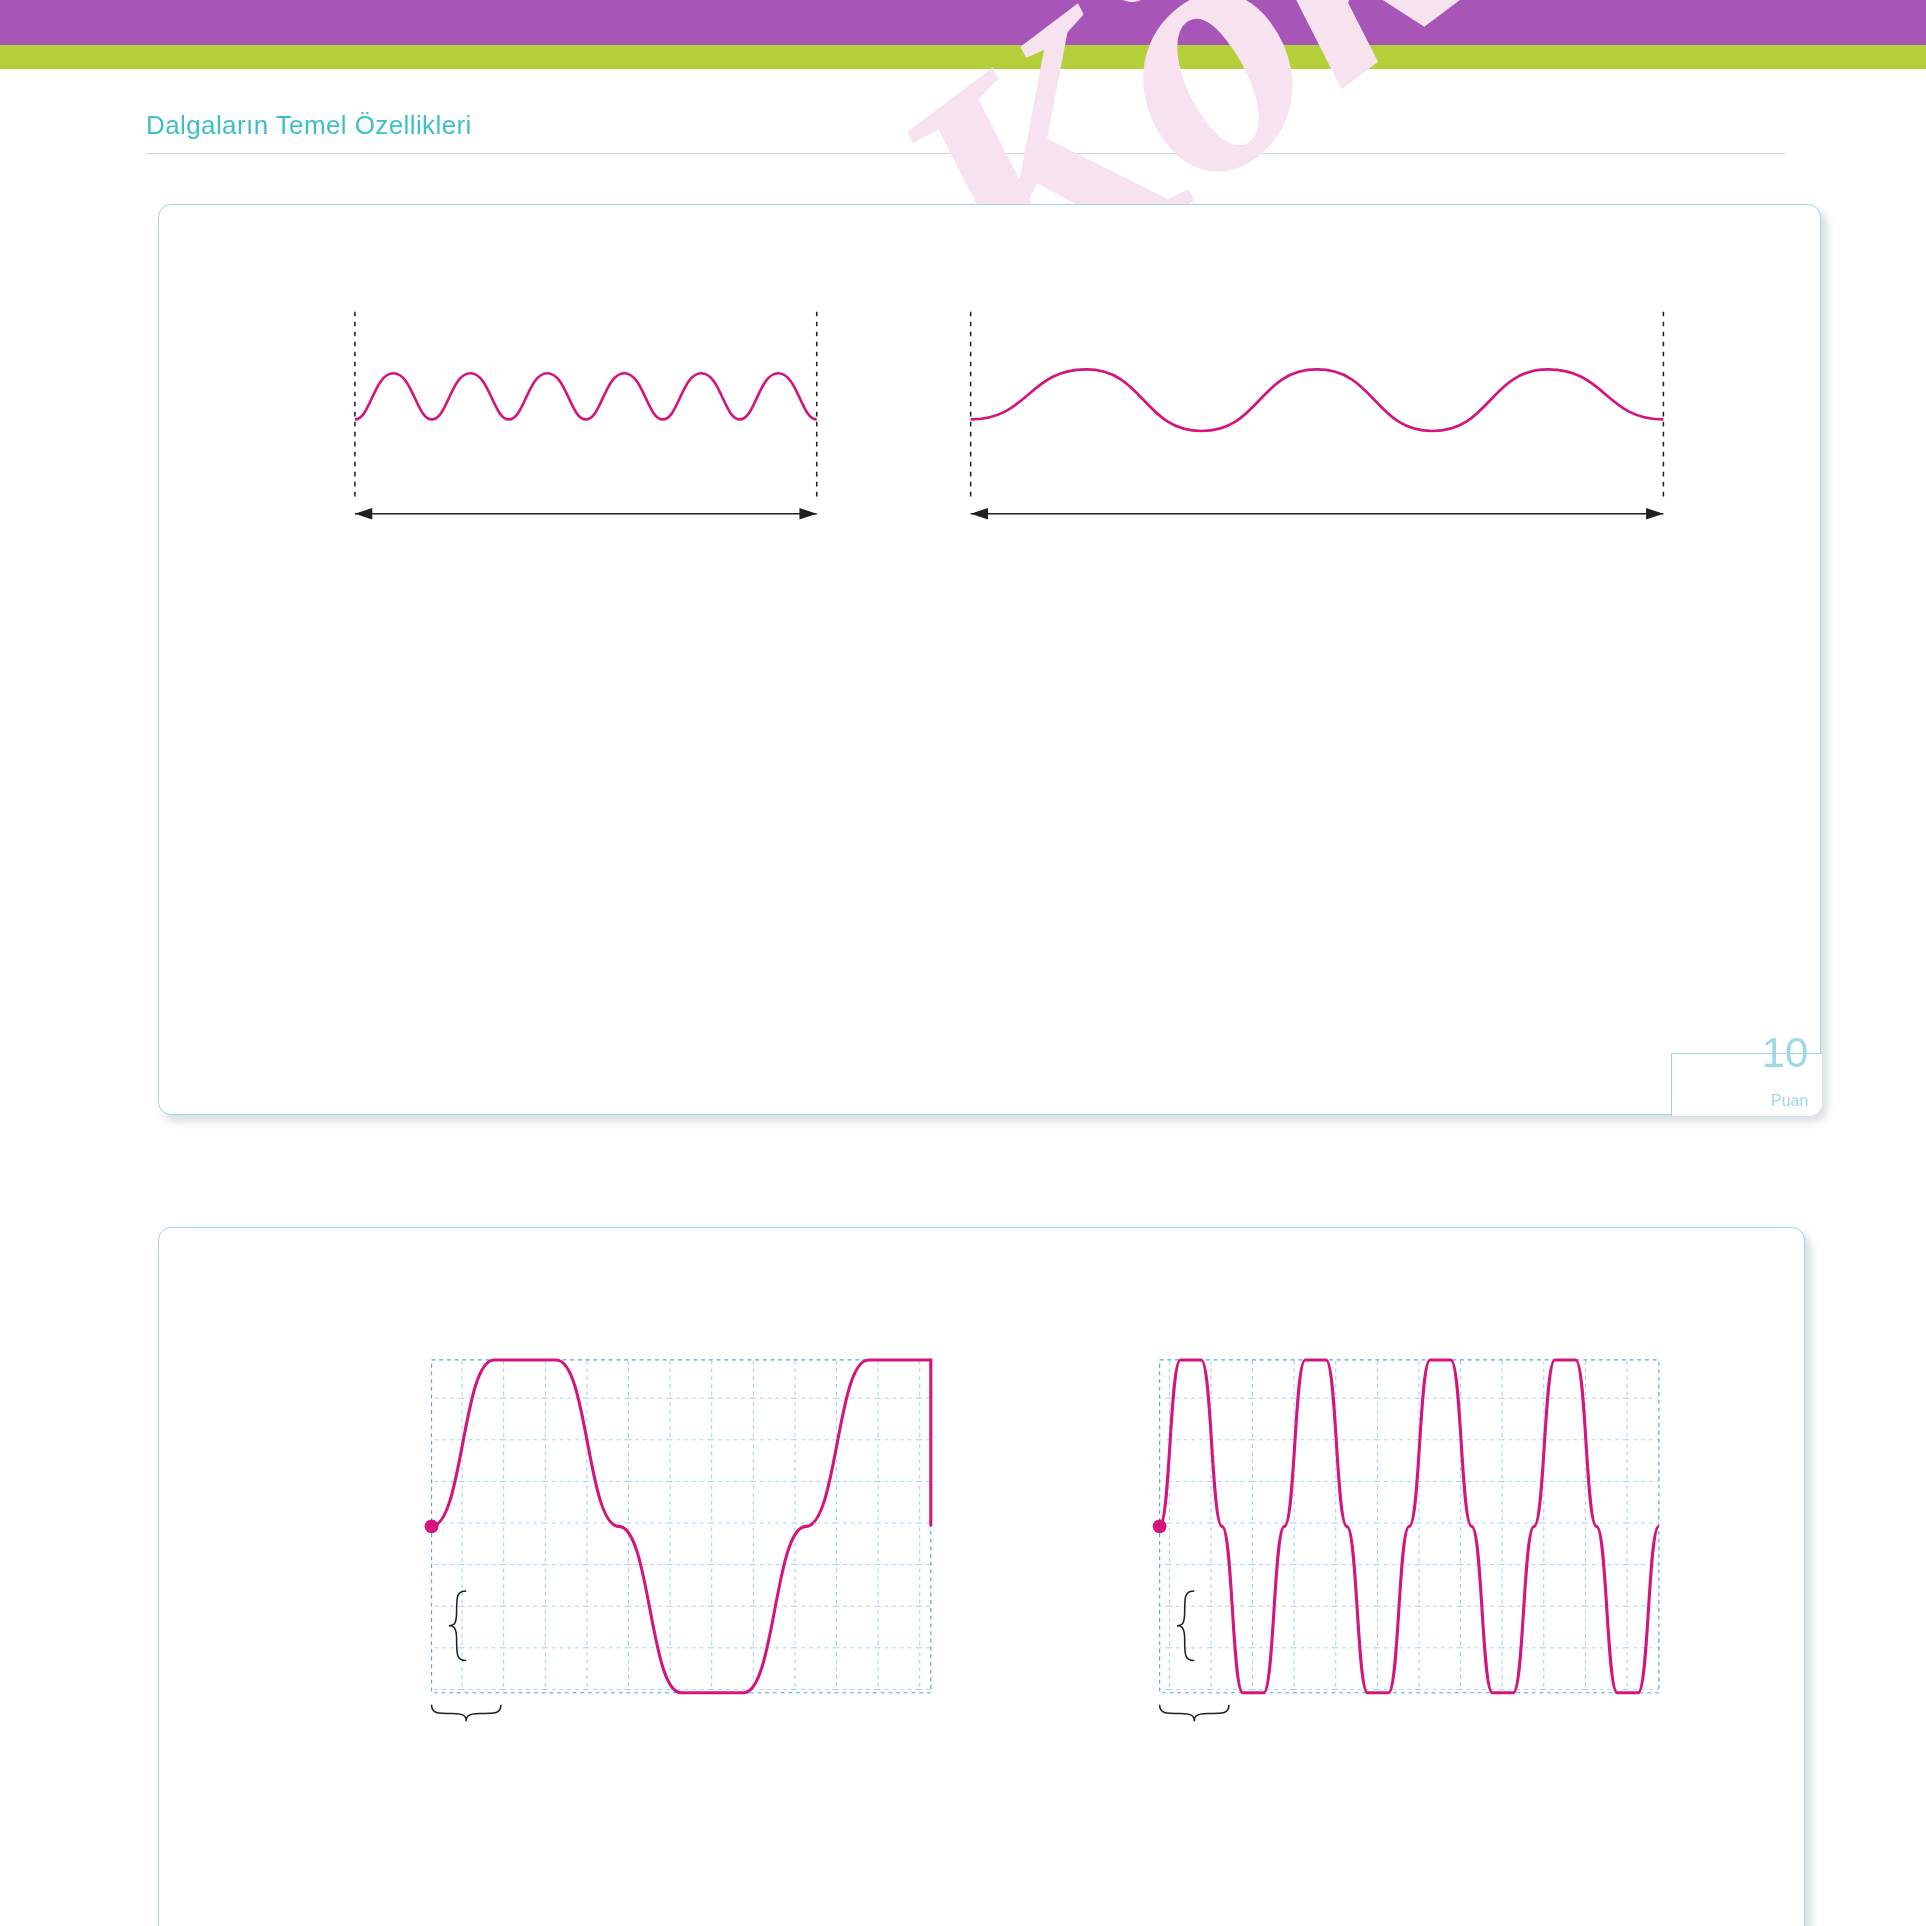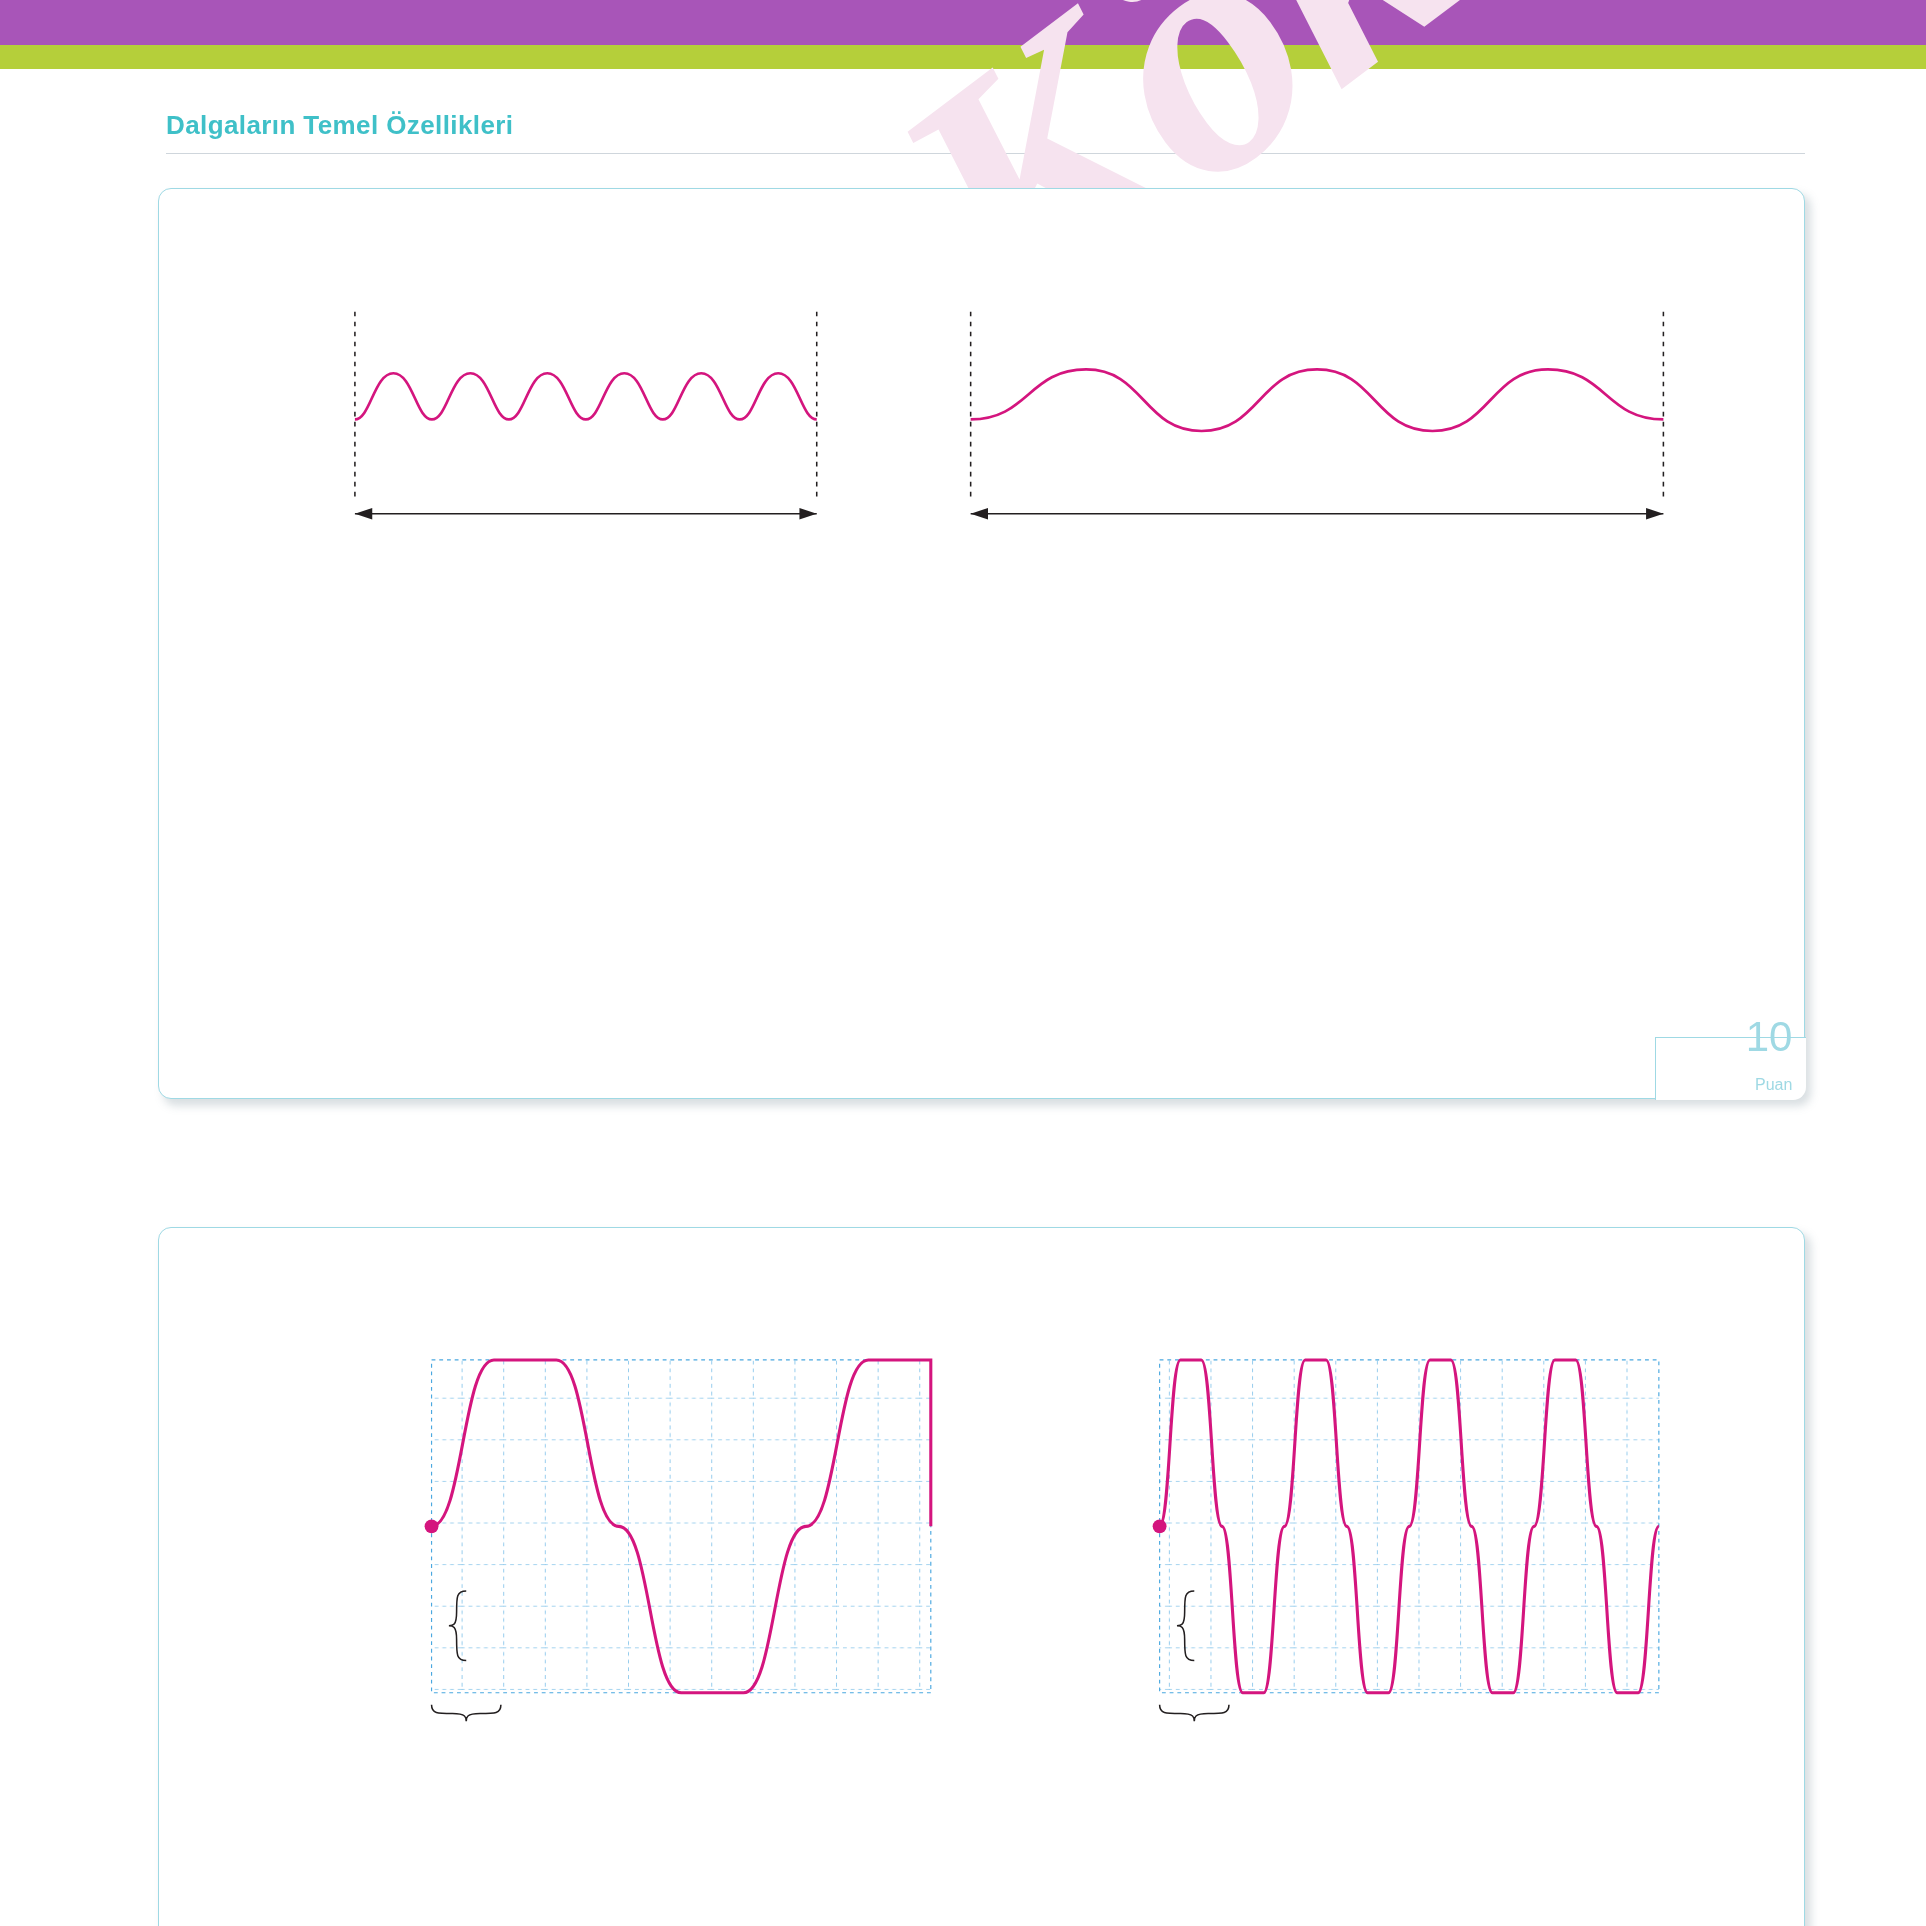--- a/index.html
+++ b/index.html
@@ -14,21 +14,21 @@
   .topbar-purple{
     position:absolute;left:0;top:0;width:1965px;height:45px;
     background:#a855b8;
   }
   .topbar-green{
     position:absolute;left:0;top:45px;width:1965px;height:24px;
     background:#b5cf3a;
   }
   
   .page-header{
-    position:absolute;left:166px;top:110px;width:1641px;font-weight:bold;
+    position:absolute;left:146px;top:110px;width:1641px;
   }
   .page-header .title{
     font-size:26px;color:#3fc0c8;letter-spacing:0.4px;
   }
   .page-header .rule{
     margin-top:11.6px;width:1639px;height:1.2px;background:#cfd6dc;
   }
   
   .watermark{
     position:absolute;left:270px;top:501px;
@@ -49,21 +49,21 @@
   }
   
   .card{
     position:absolute;
     background:#ffffff;
     border:1.5px solid #9fd9e4;
     border-radius:13px;
     box-shadow:5.4px 6.2px 8.5px rgba(120,140,150,0.28);
     z-index:2;
   }
-  .card.c4{left:158px;top:188px;width:1645px;height:909px;}
+  .card.c4{left:158px;top:204px;width:1645px;height:909px;padding-left:16px;}
   .card.c5{left:158px;top:1227px;width:1645px;height:1079px;}
   
   .fold{
     position:absolute;right:-1.5px;bottom:-1.5px;
     width:150px;height:62px;
     background:#ffffff;
     border-left:1.5px solid #9fd9e4;
     border-top:1.5px solid #9fd9e4;
     border-bottom-right-radius:13px;
   }

